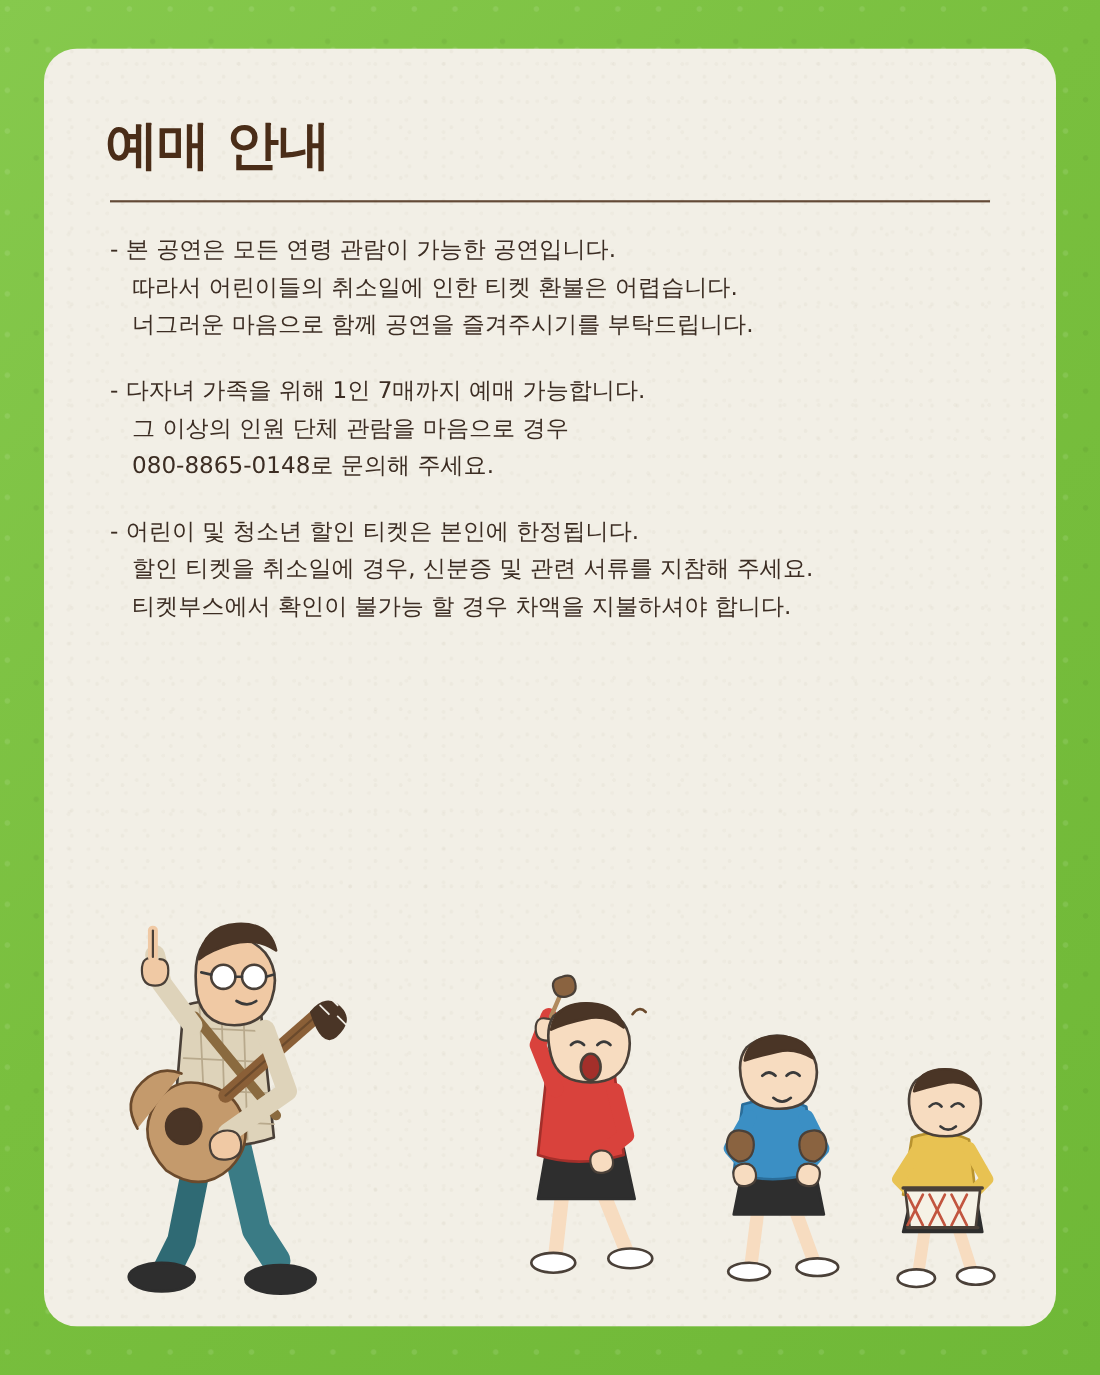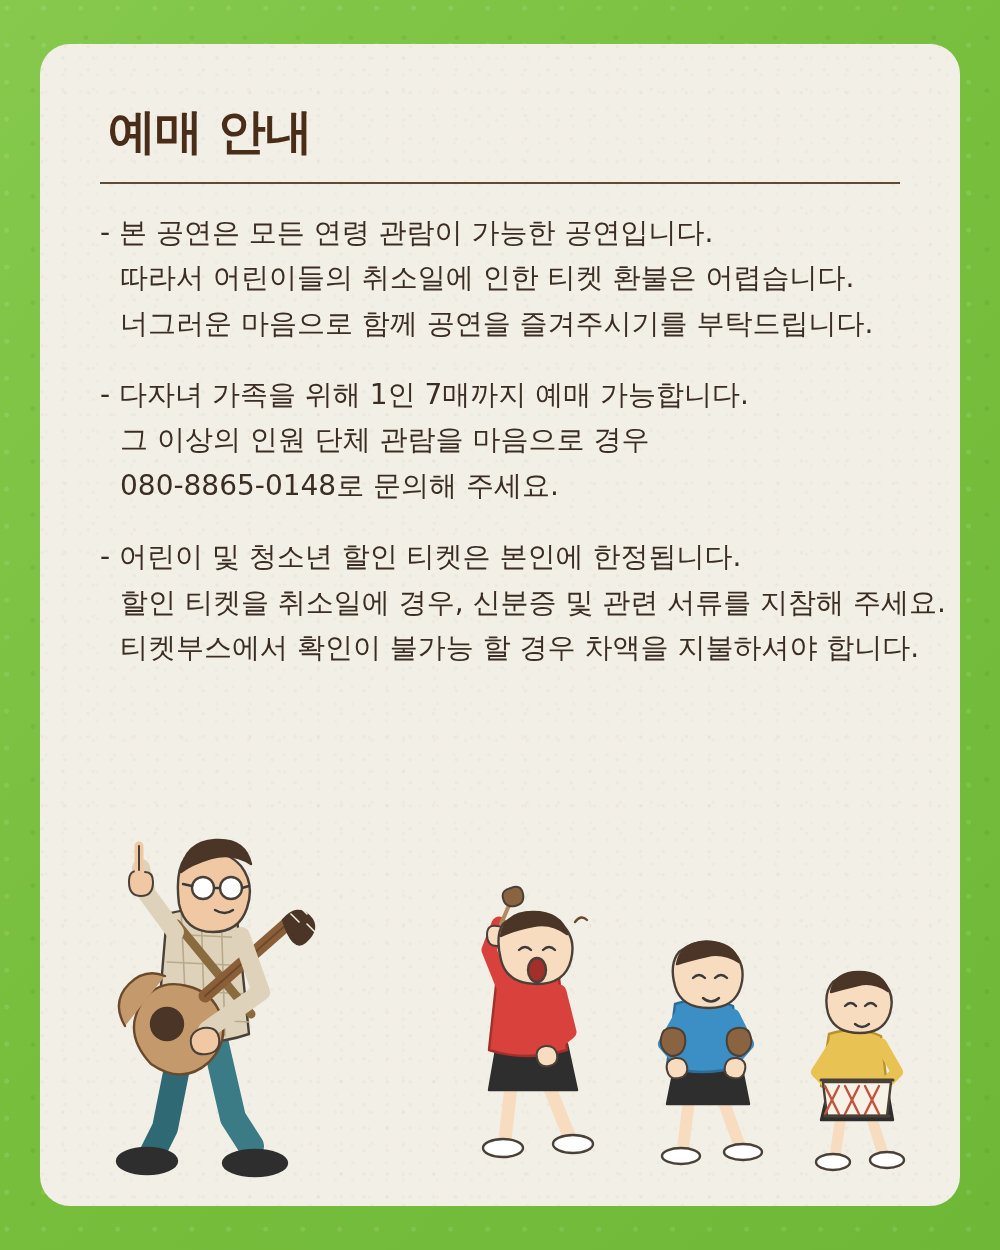--- a/index.html
+++ b/index.html
@@ -39,37 +39,37 @@
     border-radius: 30px;
     padding: 48px 56px 0 56px;
     overflow: hidden;
   }
   .title {
     font-family: "DejaVu Sans", sans-serif;
     font-weight: 700;
     font-size: 48px;
     letter-spacing: -1px;
     color: #4a2d18;
-    margin: 8px 0 18px 12px;
+    margin: 8px 0 18px 0;
   }
   .divider {
     height: 2px;
     background: #4a2d18;
     opacity: 0.85;
     margin: 0 4px 26px 4px;
   }
   .notes {
     margin: 0 4px;
   }
   .note {
     margin-bottom: 26px;
   }
   .note-line {
     font-family: "DejaVu Sans", sans-serif;
-    font-size: 28px;
+    font-size: 21px;
     line-height: 1.62;
     color: #3c2d23;
     white-space: nowrap;
   }
   .note-line.first {
     text-indent: 0;
   }
   .note-line.cont {
     padding-left: 20px;
   }

